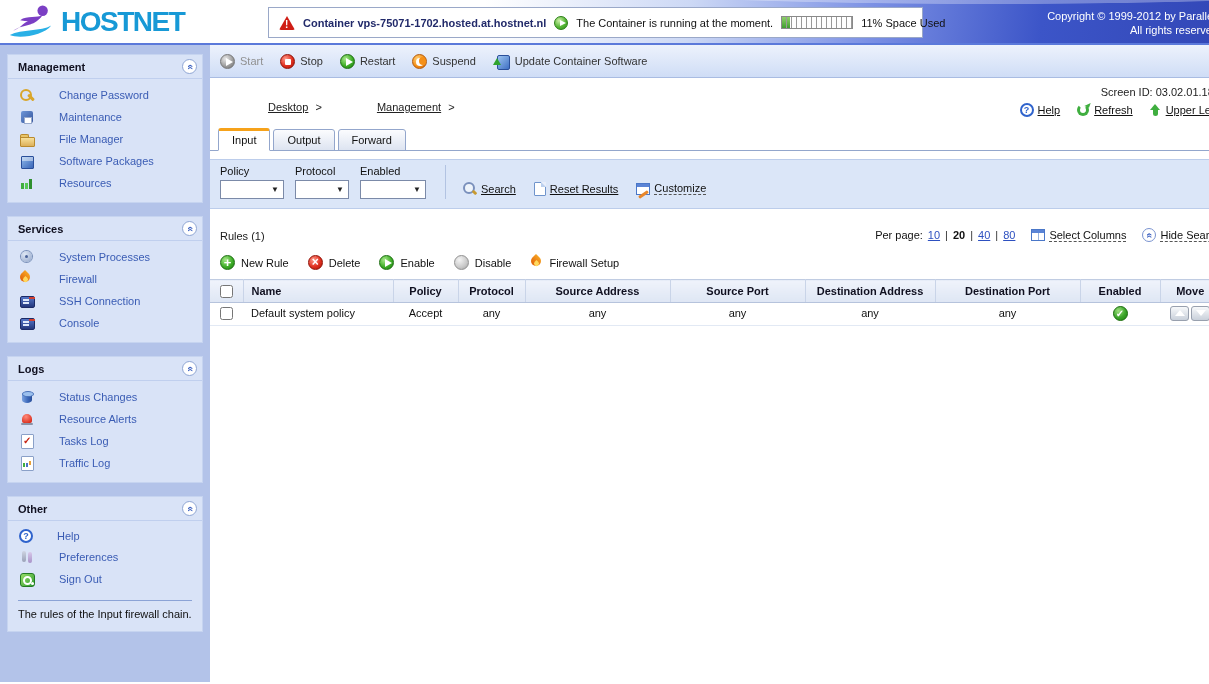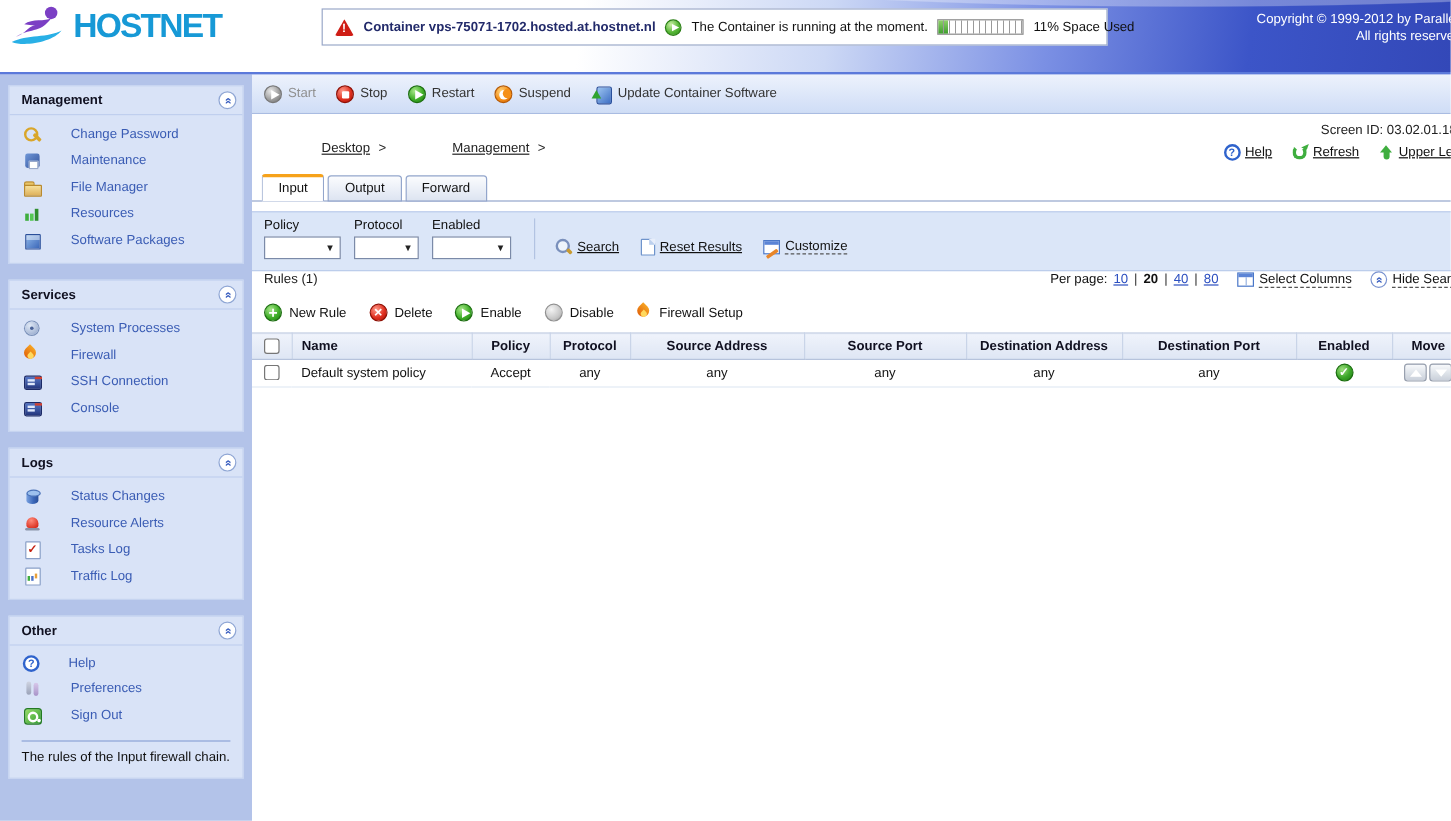--- a/index.html
+++ b/index.html
@@ -4,21 +4,21 @@
 <style>
   * { box-sizing: border-box; }
   html,body { margin:0; padding:0; }
   body {
     width:1209px; height:684px; overflow:hidden;
     font-family:"Liberation Sans", sans-serif; font-size:11px; color:#1a1a1a;
     background:#fff; position:relative;
   }
   
   .top-header {
-    position:relative; height:62px; border-bottom:2px solid #5b79da;
+    position:relative; height:45px; border-bottom:2px solid #5b79da;
     background:
       radial-gradient(90% 160% at 82% -70%, rgba(255,255,255,.30) 49%, rgba(255,255,255,0) 50%),
       radial-gradient(70% 150% at 101% 175%, rgba(255,255,255,.22) 49%, rgba(255,255,255,0) 50%),
       linear-gradient(97deg,#ffffff 0%,#ffffff 40%,#ccd8f5 57%,#7b90e4 72%,#3c55c8 86%,#3348b8 100%);
   }
   .logo { position:absolute; left:8px; top:3px; display:flex; align-items:center; gap:1px; }
   .logo-text { font-size:28px; font-weight:bold; color:#1799d6; letter-spacing:-1.5px; line-height:38px; }
   .status-box {
     position:absolute; left:268px; top:7px; width:655px; height:31px;
     background:#fff; border:1px solid #9aa8c8; display:flex; align-items:center; gap:8px; padding:0 10px;
@@ -73,21 +73,21 @@
   .filter-panel { margin-top:8px; background:#dbe6f8; border-top:1px solid #bccdeb; border-bottom:1px solid #bccdeb;
     padding:5px 10px 9px; display:flex; align-items:flex-end; }
   .filter-field { margin-right:11px; }
   .filter-label { display:block; margin-bottom:3px; color:#111; }
   .filter-select { background:#fff; border:1px solid #7b8aa8; height:19px; display:flex; align-items:center;
     justify-content:space-between; padding:0 4px; cursor:pointer; }
   .filter-select .caret { font-size:8px; color:#222; margin-left:auto; }
   .filter-divider { width:1px; background:#b2c3e2; align-self:stretch; margin:0 16px 0 8px; }
   .filter-links { display:flex; align-items:center; gap:18px; padding-bottom:3px; }
   
-  .list-bar { display:flex; justify-content:space-between; align-items:center; padding:0 10px 6px;gap:29px; }
+  .list-bar { display:flex; justify-content:space-between; align-items:flex-end; padding:19px 10px 6px;gap:29px; }
   .list-bar-right { display:flex; align-items:center; gap:16px; margin-right:-22px; white-space:nowrap; }
   .perpage { display:flex; align-items:center; gap:5px; color:#111; }
   .pp-current { font-weight:bold; color:#111; }
   .pp-sep { color:#333; }
   
   .actions-row { display:flex; gap:19px; align-items:center; padding:7px 10px 9px; }
   .action-btn { display:flex; gap:6px; align-items:center; color:#111; cursor:pointer; white-space:nowrap; }
   
   table.rules { border-collapse:collapse; table-layout:fixed; width:1010px; }
   table.rules th { background:linear-gradient(#eff3fb,#dee6f4); border-top:1px solid #c0cce2; border-bottom:1px solid #b6c3dc;
@@ -267,26 +267,26 @@
         </div>
         <div class="side-item">
           <span class="ic s-ic floppy-icon"></span>
           <span>Maintenance</span>
         </div>
         <div class="side-item">
           <span class="ic s-ic folder-icon"></span>
           <span>File Manager</span>
         </div>
         <div class="side-item">
+          <span class="ic s-ic package-icon"></span>
+          <span>Software Packages</span>
+        </div>
+        <div class="side-item">
           <span class="ic s-ic bar-chart-icon"></span>
           <span>Resources</span>
-        </div>
-        <div class="side-item">
-          <span class="ic s-ic package-icon"></span>
-          <span>Software Packages</span>
         </div>
       </div>
     </div>
 
     <div class="side-section">
       <div class="side-header">
         <span>Services</span>
         <span class="collapse-btn"></span>
       </div>
       <div class="side-items">

